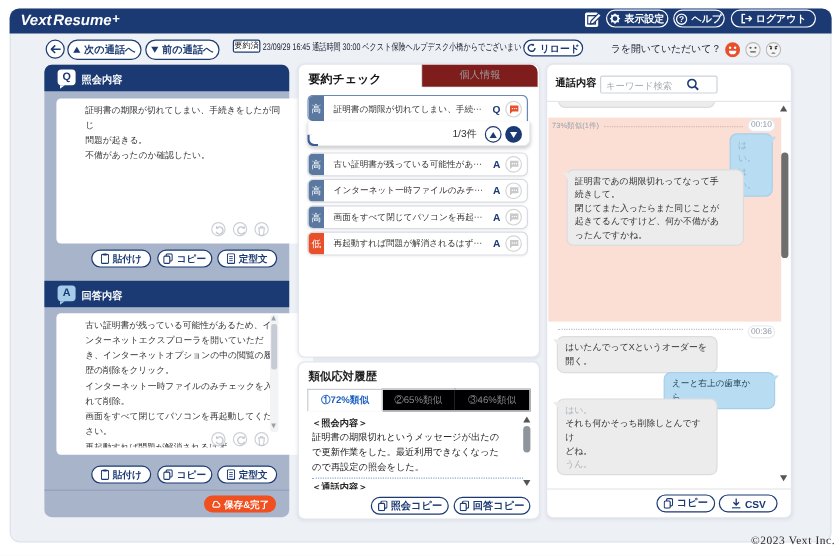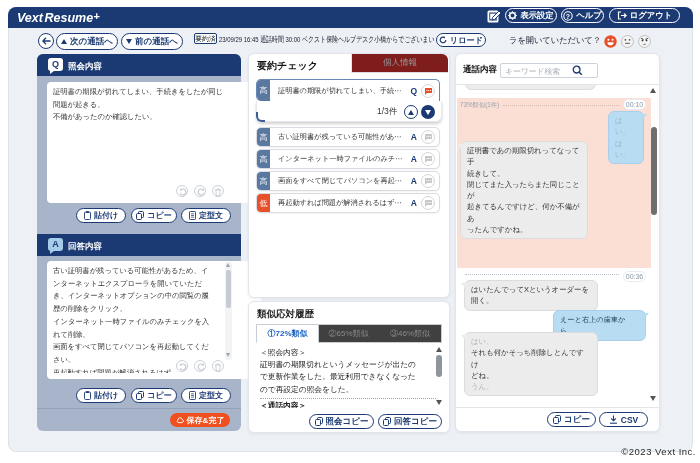--- a/index.html
+++ b/index.html
@@ -13,21 +13,21 @@
 .tri-up{width:0;height:0;border-left:3.5px solid transparent;border-right:3.5px solid transparent;border-bottom:5px solid #1b3a73}
 .tri-dn{width:0;height:0;border-left:3.5px solid transparent;border-right:3.5px solid transparent;border-top:5px solid #1b3a73}
 
 #lpanel{position:absolute;left:37px;top:54px;width:204px;height:377px;background:#a7b4ca;border-radius:6px}
 .lhead{position:absolute;left:37px;width:204px;height:22px;background:#1b3a73;color:#fff;font-size:10px;font-weight:bold}
 .lhead .ttl{position:absolute;left:31px;top:7px;font-size:8.5px}
 .qicon{position:absolute;left:11px;top:4px;width:15px;height:13px;background:#fff;border-radius:3px;color:#1b3a73;font-size:9px;font-weight:bold;text-align:center;line-height:13px}
 .qicon:after{content:"";position:absolute;left:2px;bottom:-3px;border-left:4px solid #fff;border-bottom:3px solid transparent}
 .aicon{background:#a5cde9}
 .aicon:after{border-left-color:#a5cde9}
-.ta{position:absolute;left:47px;width:214px;background:#fff;border-radius:4px;font-size:7.3px;color:#333;line-height:12.7px;padding:4px 6px;overflow:hidden}
+.ta{position:absolute;left:47px;width:214px;background:#fff;border-radius:4px;font-size:7.3px;color:#333;line-height:12.7px;padding:4px 24px;overflow:hidden}
 .tools{position:absolute;display:flex;gap:6px}
 .tool{width:12px;height:12px;border:1px solid #ccd1d8;border-radius:50%;position:relative}
 .sbtn{position:absolute;height:15px;background:#fff;border:1px solid #1b3a73;border-radius:8px;color:#1b3a73;font-size:8px;font-weight:bold;display:flex;align-items:center;justify-content:center;gap:3px}
 
 .card{position:absolute;background:#fff;border:1px solid #e2e5eb;border-radius:6px;box-shadow:0 1px 3px rgba(40,60,100,.08)}
 .item{position:absolute;left:256px;width:184px;height:20px;background:#fff;border:1px solid #d8dce2;border-radius:5px;box-shadow:0 1px 2px rgba(0,0,0,.05);overflow:hidden}
 .grade{position:absolute;left:0;top:0;bottom:0;width:13px;color:#fff;font-size:8px;display:flex;align-items:center;justify-content:center}
 .g-high{background:#5b79a0}
 .g-low{background:#e8502b}
 .itxt{position:absolute;left:21px;top:50%;transform:translateY(-50%);font-size:7.2px;color:#333;white-space:nowrap}
@@ -35,21 +35,21 @@
 .ibub{position:absolute;right:4px;top:50%;transform:translateY(-50%);width:14px;height:14px;border:1px solid #d5d5d5;border-radius:50%;background:#fff}
 
 .gbub{background:#ececec;border:1px solid #dcdcdc;border-radius:6px;color:#333;font-size:7.4px;line-height:11.3px;padding:3px 6px;position:absolute}
 .bbub{background:#b8ddf3;border:1px solid #a6cfeb;border-radius:6px;color:#23455c;font-size:7.4px;line-height:11.3px;padding:3px 6px;position:absolute}
 .gbub:before{content:"";position:absolute;left:-4px;top:2px;border-top:6px solid #ececec;border-left:5px solid transparent}
 .bbub:before{content:"";position:absolute;right:-4px;top:2px;border-top:6px solid #b8ddf3;border-right:5px solid transparent}
 .graytx{color:#a9b3ba}
 .bgraytx{color:#93b4c8}
 .time{position:absolute;font-size:7px;color:#8a97a6;background:#fff;border:1px solid #e8ecf0;border-radius:7px;width:23px;text-align:center;padding:1px 0}
 .dots{position:absolute;border-top:1px dotted #b9c2cc}
-.tabi{border:1px solid #c9ccd2;background:#404040;color:#8a8a8a;font-size:8px;position:absolute;height:19px;display:flex;align-items:center;justify-content:center}
+.tabi{border:1px solid #c9ccd2;background:#000000;color:#8a8a8a;font-size:8px;position:absolute;height:19px;display:flex;align-items:center;justify-content:center}
 svg{display:block}
 </style>
 </head>
 <body>
 <div id="app"></div>
 <div id="topbar"></div>
 <div id="logo">Vext<span style="margin-left:1.5px">Resume</span><span style="font-size:11px;font-style:normal;vertical-align:2px;margin-left:0.5px">+</span></div>
 <svg class="abs" style="left:487px;top:9px" width="15" height="14" viewBox="0 0 15 14">
     <rect x="0.5" y="1.5" width="11" height="12" rx="1.5" fill="#fff"></rect>
     <rect x="2.3" y="3.5" width="7.4" height="8" fill="#1b3a73"></rect>
@@ -266,21 +266,21 @@
     </span>
   </div>
 
 <div class="card" style="left:248px;top:301px;width:202px;height:132px"></div>
 <div class="abs" style="left:257px;top:308px;font-size:9.5px;font-weight:bold;color:#222">類似応対履歴</div>
 <div class="tabi" style="left:256px;top:324px;width:63px;background:#fff;color:#1b5fc1;font-weight:bold;border-bottom:1px solid #fff;z-index:2">①72%類似</div>
 <div class="tabi" style="left:318px;top:324px;width:62px;border-left:none">②65%類似</div>
 <div class="tabi" style="left:379px;top:324px;width:63px;border-left:none">③46%類似</div>
 <div class="abs" style="left:256px;top:342px;width:186px;border-top:1px solid #c9ccd2;z-index:1"></div>
 <div class="abs" style="left:260px;top:347px;width:176px;height:61px;overflow:hidden;font-size:7.7px;line-height:12.2px;color:#222">
-<span style="font-weight:normal">＜照会内容＞</span><br>証明書の期限切れというメッセージが出たの<br>で更新作業をした。最近利用できなくなった<br>ので再設定の照会をした。
+<span style="font-weight:bold">＜照会内容＞</span><br>証明書の期限切れというメッセージが出たの<br>で更新作業をした。最近利用できなくなった<br>ので再設定の照会をした。
 <div style="border-top:1px dotted #8aa7d6;margin:2px 0 1px"></div><span style="font-weight:bold">＜通話内容＞</span>
 </div>
 <div class="abs" style="left:436px;top:347px;width:0;height:0;border-left:3px solid transparent;border-right:3px solid transparent;border-bottom:5px solid #555"></div>
 <div class="abs" style="left:436px;top:355px;width:6px;height:22px;background:#8f959d;border-radius:3px"></div>
 <div class="abs" style="left:436px;top:400px;width:0;height:0;border-left:3px solid transparent;border-right:3px solid transparent;border-top:5px solid #555"></div>
 <div class="pill" style="left:309px;top:414px;width:65px;height:15px;font-size:8.5px"><svg width="8" height="9" viewBox="0 0 8 9">
       <rect x="2.5" y="0.5" width="5" height="6" rx="1" fill="none" stroke="#1b3a73" stroke-width="1"></rect>
       <rect x="0.5" y="2.5" width="5" height="6" rx="1" fill="#fff" stroke="#1b3a73" stroke-width="1"></rect>
     </svg>照会コピー</div>
 <div class="pill" style="left:378px;top:414px;width:64px;height:15px;font-size:8.5px"><svg width="8" height="9" viewBox="0 0 8 9">
@@ -298,32 +298,32 @@
     <path d="M7.2 7.2l2.6 2.6" stroke="#1b3a73" stroke-width="1.5"></path>
   </svg>
 
 <div class="abs" style="left:456px;top:85px;width:203px;height:322px;overflow:hidden;border-radius:0">
   <div class="gbub" style="left:9px;top:-14px;width:131px;height:19px"></div>
   <div class="abs" style="left:1px;top:13px;width:194px;height:170px;background:#fbded4"></div>
   <div class="abs" style="left:4px;top:16px;font-size:6.3px;color:#9aa3ab">73%類似(1件)</div>
   <div class="dots" style="left:47px;top:20px;width:116px;border-color:#d8b9ae"></div>
   <div class="time" style="left:167px;top:14px">00:10</div>
   <div class="bbub" style="left:152px;top:26px;width:36px"><span class="bgraytx">はい。<br>はい。</span></div>
-  <div class="gbub" style="left:4px;top:56px;width:128px">証明書であの期限切れってなって手<br>続きして。<br>閉じてまた入ったらまた同じことが<br>起きてるんですけど、何か不備があ<br>ったんですかね。</div>
+  <div class="gbub" style="left:16px;top:56px;width:148px">証明書であの期限切れってなって手<br>続きして。<br>閉じてまた入ったらまた同じことが<br>起きてるんですけど、何か不備があ<br>ったんですかね。</div>
   <div class="dots" style="left:9px;top:189px;width:154px"></div>
   <div class="time" style="left:167px;top:186px">00:36</div>
   <div class="gbub" style="left:8px;top:195px;width:134px">はいたんでってXというオーダーを<br>開く。</div>
   <div class="bbub" style="left:97px;top:225px;width:93px;font-size:7.2px">えーと右上の歯車から。</div>
   <div class="gbub" style="left:8px;top:247px;width:134px"><span class="graytx">はい。</span><br>それも何かそっち削除しとんですけ<br>どね。<br><span class="graytx">うん。</span></div>
   <div class="abs" style="left:194px;top:3px;width:0;height:0;border-left:3.5px solid transparent;border-right:3.5px solid transparent;border-bottom:5px solid #555"></div>
   <div class="abs" style="left:195px;top:42px;width:6px;height:88px;background:#6e6e6e;border-radius:3px"></div>
   <div class="abs" style="left:194px;top:311px;width:0;height:0;border-left:3.5px solid transparent;border-right:3.5px solid transparent;border-top:5px solid #555"></div>
 </div>
 <div class="abs" style="left:455px;top:407px;width:205px;border-top:1px solid #e3e6ea"></div>
 <div class="pill" style="left:547px;top:412px;width:49px;height:15px;font-size:8.5px"><svg width="8" height="9" viewBox="0 0 8 9">
       <rect x="2.5" y="0.5" width="5" height="6" rx="1" fill="none" stroke="#1b3a73" stroke-width="1"></rect>
       <rect x="0.5" y="2.5" width="5" height="6" rx="1" fill="#fff" stroke="#1b3a73" stroke-width="1"></rect>
     </svg>コピー</div>
 <div class="pill" style="left:599px;top:412px;width:49px;height:15px;font-size:8.5px"><svg width="9" height="9" viewBox="0 0 9 9">
       <path d="M4.5 0.5v5M2.2 3.5l2.3 2.3 2.3-2.3" fill="none" stroke="#1b3a73" stroke-width="1.1"></path>
       <path d="M1 8.2h7" stroke="#1b3a73" stroke-width="1.1"></path>
     </svg>CSV</div>
-<div class="abs" style="right:4px;top:446px;font-size:9.5px;letter-spacing:0.5px;color:#2a2a2a;font-family:Liberation Sans, sans-serif">©2023 Vext Inc.</div>
+<div class="abs" style="right:4px;top:446px;font-size:9.5px;letter-spacing:0.5px;color:#2a2a2a;font-family:Liberation Serif, serif">©2023 Vext Inc.</div>
 
 </body></html>

